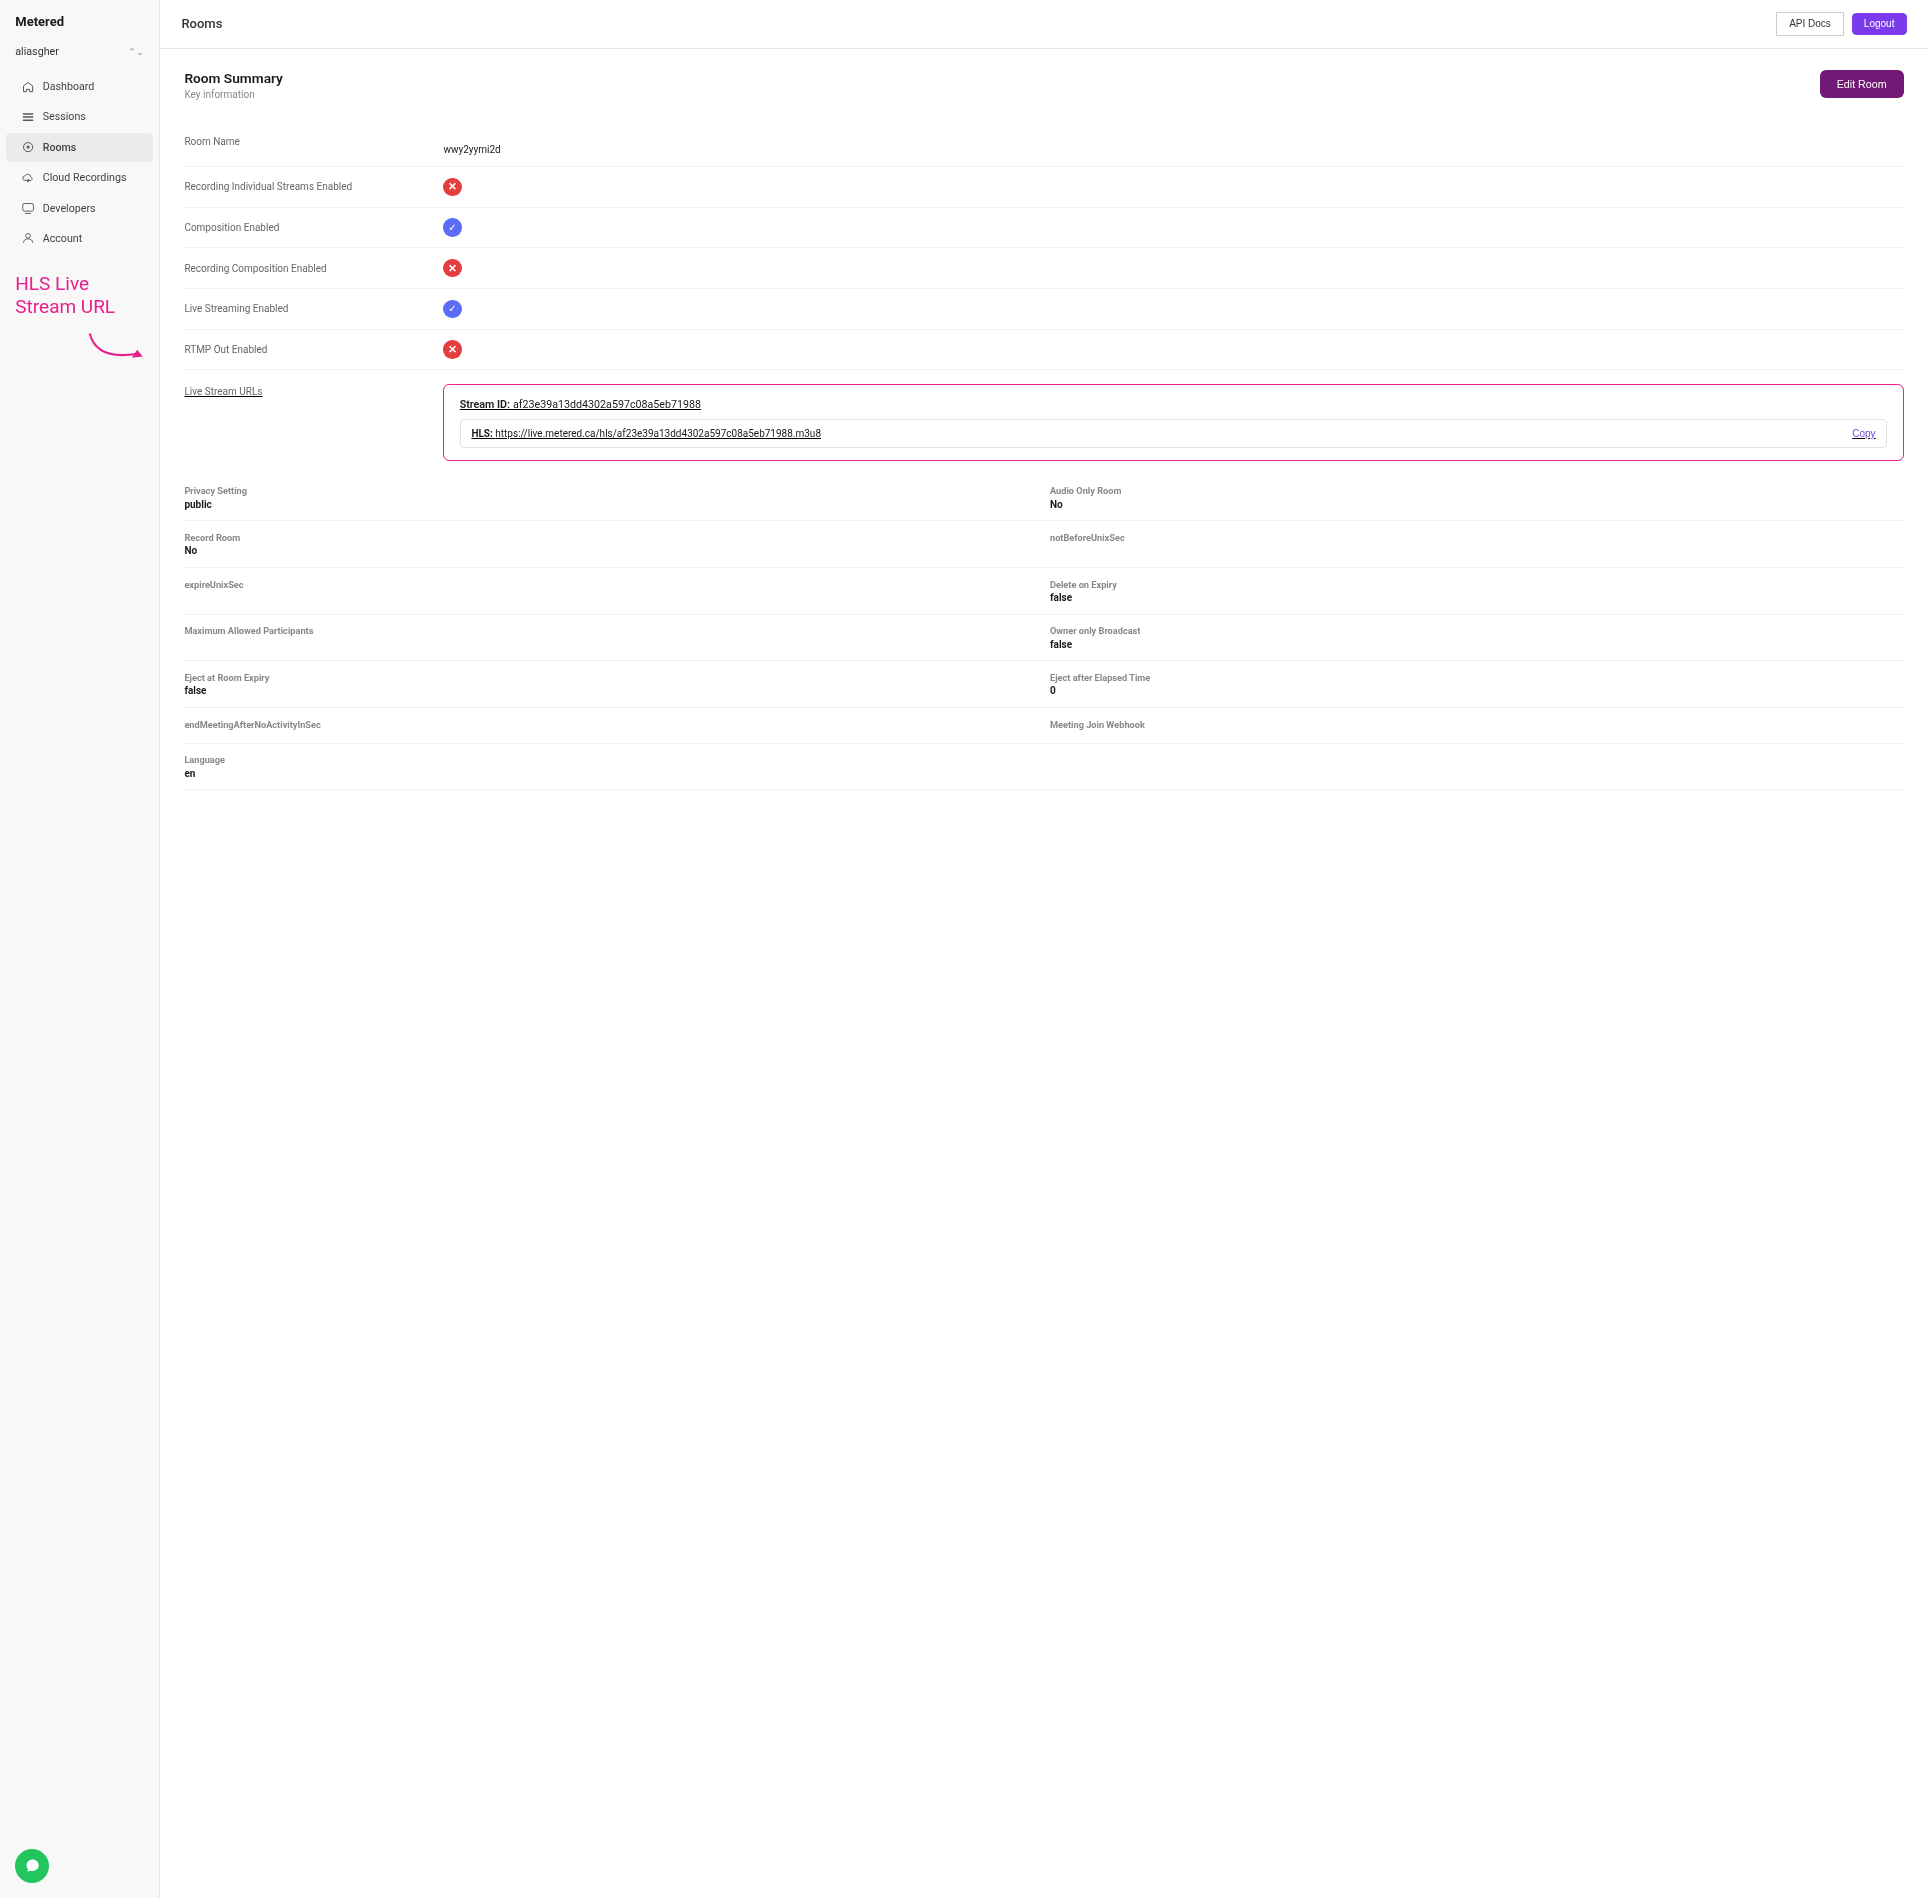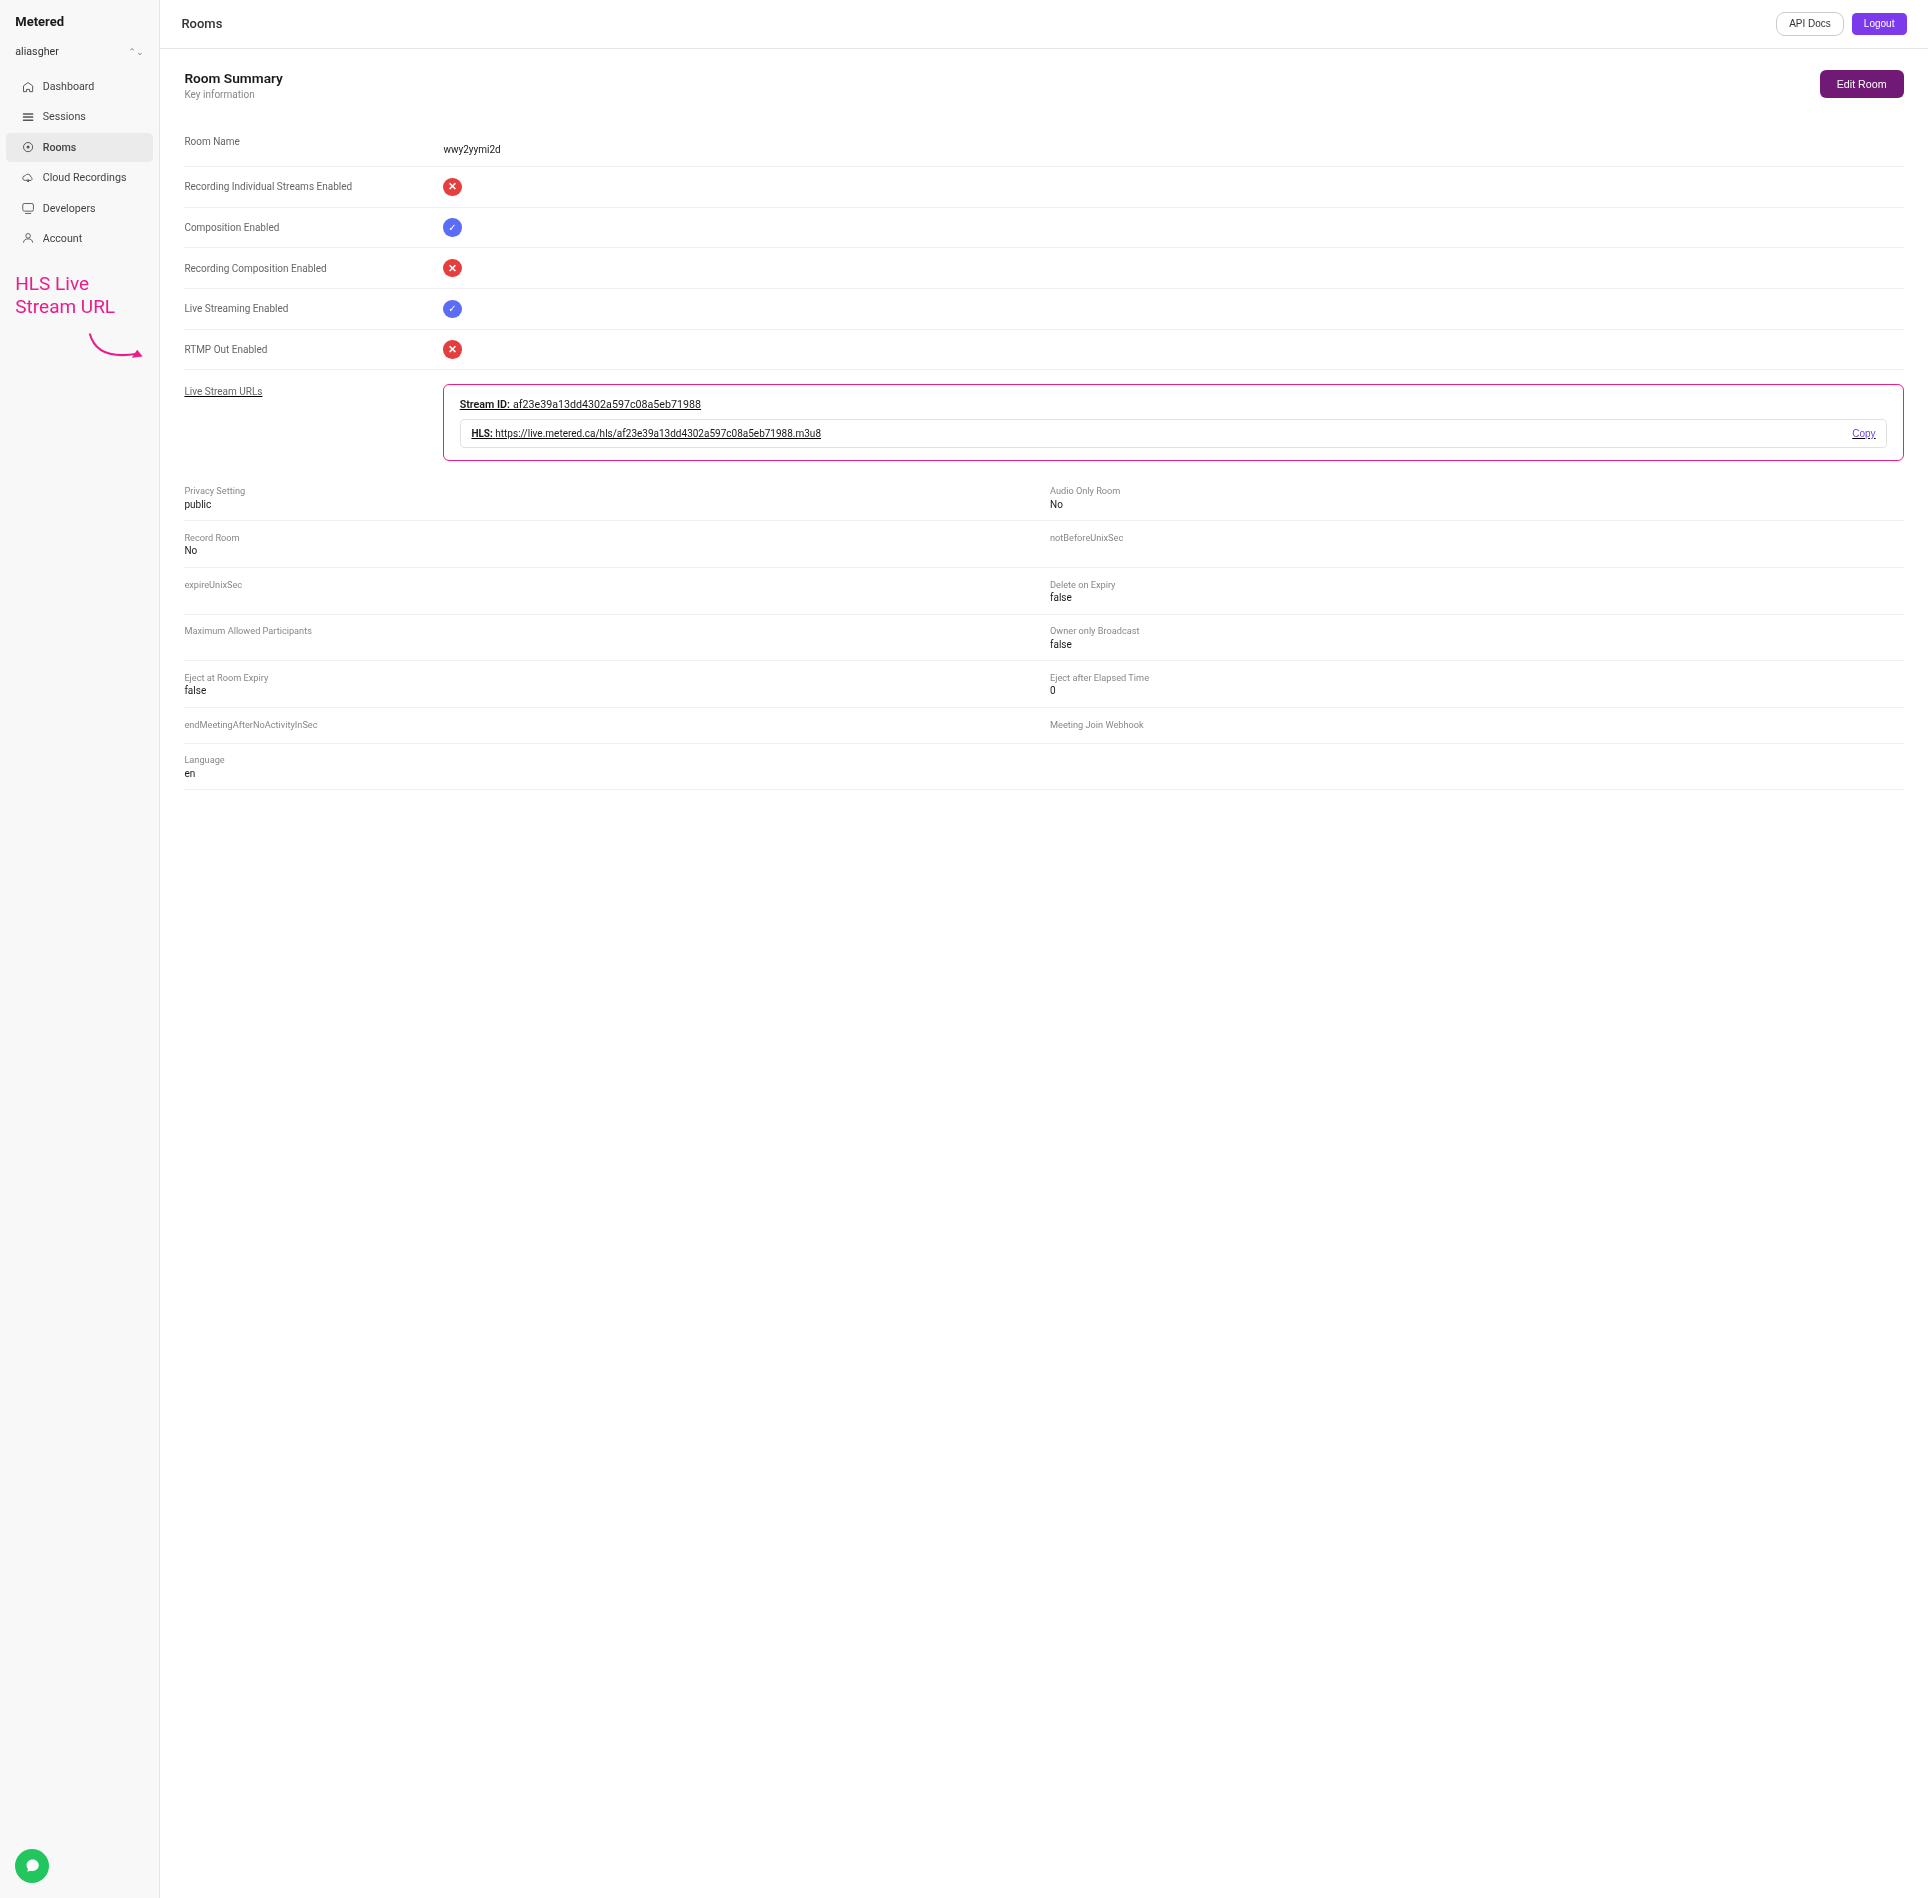--- a/index.html
+++ b/index.html
@@ -117,21 +117,21 @@
       color: #333;
     }
     .top-bar-actions {
       display: flex;
       gap: 7.6px;
       align-items: center;
     }
     .btn-api-docs {
       padding: 5.3px 12.2px;
       border: 0.8px solid #ccc;
-      border-radius: 9px;
+      border-radius: 1px;
       background: white;
       font-size: 10px;
       cursor: pointer;
       color: #333;
     }
     .btn-logout {
       padding: 5.3px 12.2px;
       border: none;
       border-radius: 4.6px;
       background: #7c3aed;
@@ -260,20 +260,21 @@
       margin-left: 9.2px;
       white-space: nowrap;
     }
 
     
     .two-col-row {
       display: flex;
       padding: 10.7px 0;
       border-bottom: 0.8px solid #f0f0f0;
       gap: 12px;
+      font-weight: bold;
     }
     .two-col-cell {
       flex: 1;
     }
     .two-col-cell-label {
       font-size: 9.2px;
       color: #888;
       margin-bottom: 2.3px;
     }
     .two-col-cell-value {

